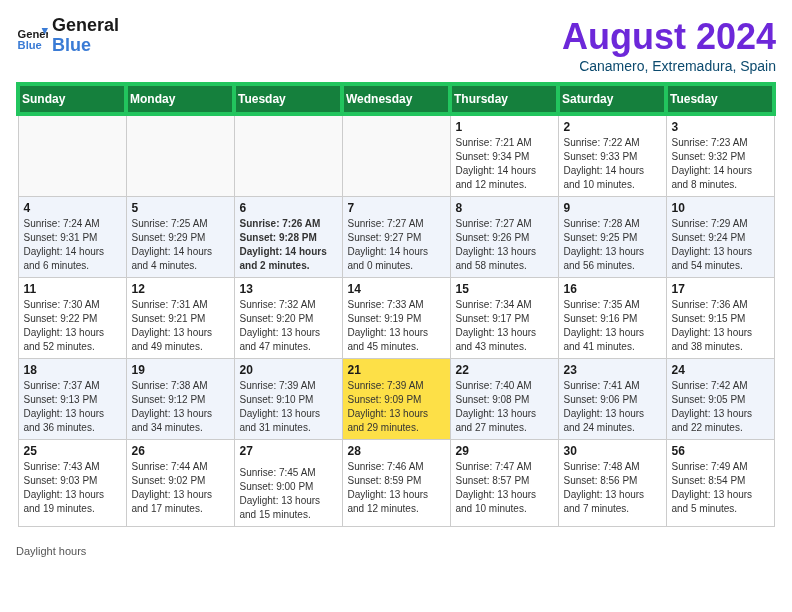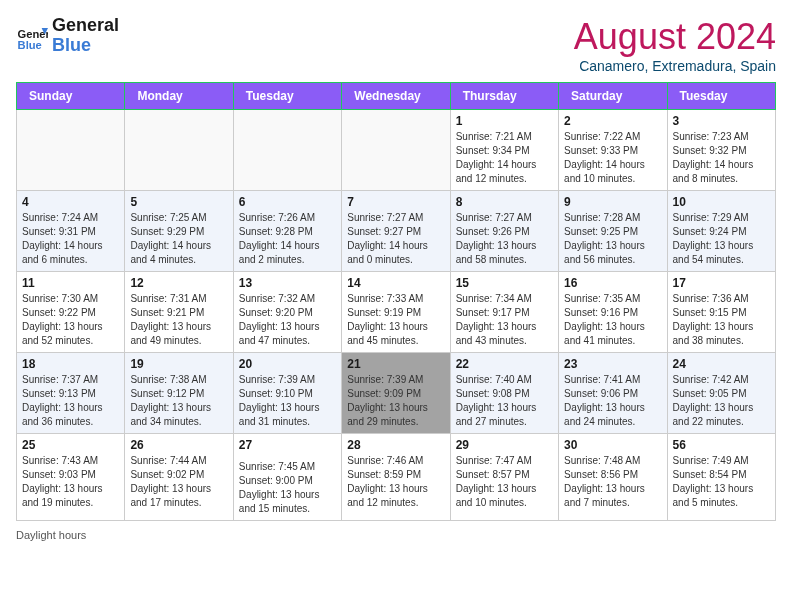--- a/index.html
+++ b/index.html
@@ -30,40 +30,40 @@
     .logo-text .blue { color: #3a7bd5; }
     .logo-icon {
       width: 32px;
       height: 32px;
     }
     .title-block {
       text-align: right;
     }
     .main-title {
       font-size: 36px;
-      font-weight: normal;
-      color: #be185d;
+      font-weight: bold;
+      color: #6d28d9;
     }
     .subtitle {
       font-size: 14px;
       color: #0c4a6e;
     }
     .calendar {
       width: 100%;
       border-collapse: collapse;
       font-size: 10.5px;
     }
     .calendar th {
-      background: #8b5cf6;
+      background: #15803d;
       color: #fff;
       text-align: left;
-      padding: 6px 12px;
+      padding: 6px 2px;
       font-size: 12px;
       font-weight: bold;
-      border: 1px solid #22c55e;
+      border: 4px solid #22c55e;
     }
     .calendar td {
       border: 1px solid #ccc;
       vertical-align: top;
       padding: 4px 5px;
       width: calc(100%/7);
       min-height: 80px;
       background: #fff;
     }
     .calendar td.empty {
@@ -77,21 +77,21 @@
       font-size: 12px;
       margin-bottom: 2px;
       color: #1a1a1a;
     }
     .day-info {
       color: #333;
       font-size: 10px;
       line-height: 1.4;
     }
     .footer-note {
-      margin-top: 8px;
+      margin-top: 18px;
       font-size: 11px;
       color: #555;
     }
   </style>
 </head>
 <body>
 
 <div class="header">
   <div class="logo">
     <svg class="logo-icon" viewBox="0 0 40 40">
@@ -157,21 +157,21 @@
 Daylight: 14 hours and 6 minutes.</div>
         </td>
         <td style="background: rgb(240, 244, 251);">
           <div class="day-num">5</div>
           <div class="day-info" style="white-space: pre-line;">Sunrise: 7:25 AM
 Sunset: 9:29 PM
 Daylight: 14 hours and 4 minutes.</div>
         </td>
         <td style="background: rgb(240, 244, 251);">
           <div class="day-num">6</div>
-          <div class="day-info" style="white-space: pre-line;">Sunrise: 7:26 AM
+          <div class="day-info" style="white-space: pre-line; font-weight: bold;">Sunrise: 7:26 AM
 Sunset: 9:28 PM
 Daylight: 14 hours and 2 minutes.</div>
         </td>
         <td style="background: rgb(240, 244, 251);">
           <div class="day-num">7</div>
           <div class="day-info" style="white-space: pre-line;">Sunrise: 7:27 AM
 Sunset: 9:27 PM
 Daylight: 14 hours and 0 minutes.</div>
         </td>
         <td style="background: rgb(240, 244, 251);">
@@ -249,21 +249,21 @@
           <div class="day-info" style="white-space: pre-line;">Sunrise: 7:38 AM
 Sunset: 9:12 PM
 Daylight: 13 hours and 34 minutes.</div>
         </td>
         <td style="background: rgb(240, 244, 251);">
           <div class="day-num">20</div>
           <div class="day-info" style="white-space: pre-line;">Sunrise: 7:39 AM
 Sunset: 9:10 PM
 Daylight: 13 hours and 31 minutes.</div>
         </td>
-        <td style="background: #a3a3a3;">
+        <td style="background: #fde047;">
           <div class="day-num">21</div>
           <div class="day-info" style="white-space: pre-line;">Sunrise: 7:39 AM
 Sunset: 9:09 PM
 Daylight: 13 hours and 29 minutes.</div>
         </td>
         <td style="background: rgb(240, 244, 251);">
           <div class="day-num">22</div>
           <div class="day-info" style="white-space: pre-line;">Sunrise: 7:40 AM
 Sunset: 9:08 PM
 Daylight: 13 hours and 27 minutes.</div>

